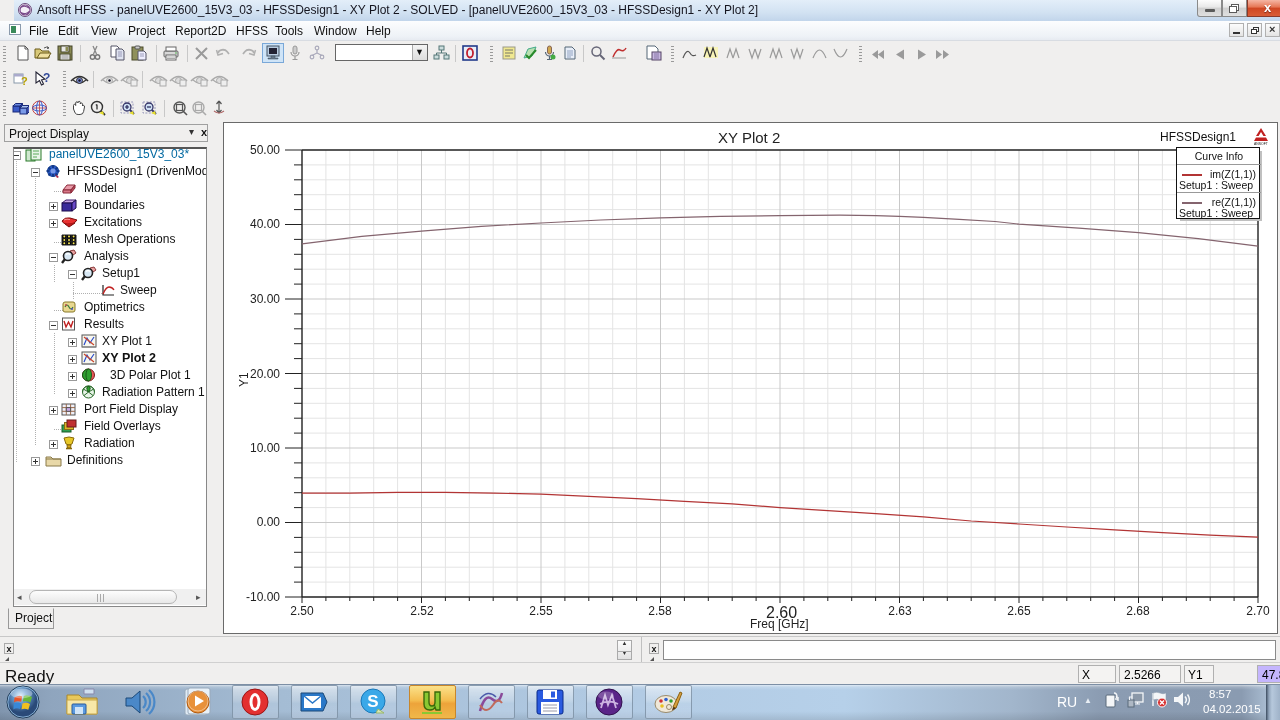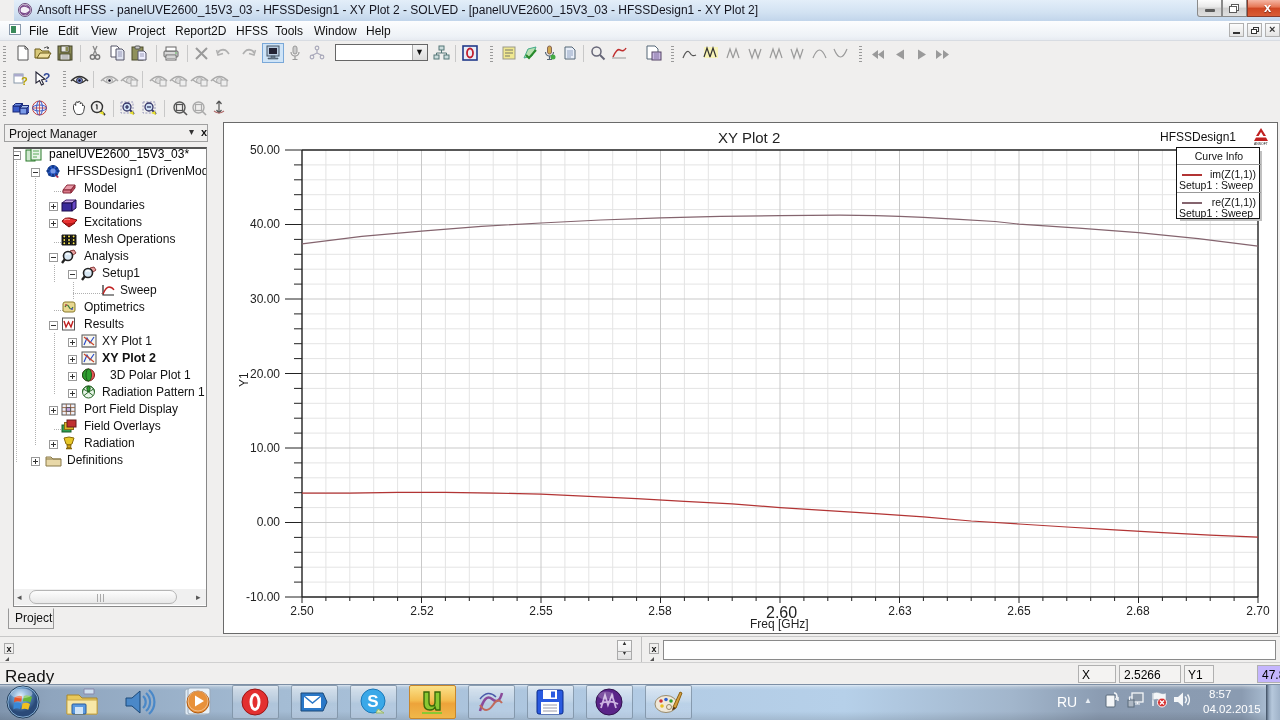--- a/index.html
+++ b/index.html
@@ -327,21 +327,21 @@
           <path d="M11.5 11.5 L15 15" stroke="#aaa" stroke-width="1.6"></path>
         </svg></div>
   <div class="abs" style="left:212px;top:100px;"><svg width="14" height="16" viewBox="0 0 14 16">
           <path d="M7 1 V13 M7 1 l-2.5 3 M7 1 l2.5 3 M7 13 l-2.5 -3 M7 13 l2.5 -3" stroke="#555" stroke-width="1.2" fill="none"></path>
           <path d="M2 11 Q7 15 12 11" stroke="#b06a6a" stroke-width="1.1" fill="none"></path>
         </svg></div>
   </div>
 
   <div class="abs" id="pm" style="left:0;top:122px;width:213px;height:512px;background:#f0efee;">
     <div class="abs" style="left:4px;top:2px;width:204px;height:18px;border:1px solid #a0a0a0;background:#f0efee;">
-      <div class="tx" style="left:4px;top:2px;font-size:12px;color:#111;">Project Manager</div>
+      <div class="tx" style="left:4px;top:2px;font-size:12px;color:#111;">Project Display</div>
       <div class="tx" style="left:184px;top:1px;font-size:10px;color:#333;">▾</div>
       <div class="tx" style="left:196px;top:1px;font-size:11px;color:#111;font-weight:bold;">x</div>
     </div>
     <div class="abs" id="treebox" style="left:13px;top:25px;width:194px;height:460px;background:#fff;border:1px solid #888;border-top:2px solid #555;">
       <div class="abs" id="tree" style="left:0;top:0;width:100%;height:455px;overflow:hidden;">
       <div class="abs" style="left:21px;top:25px;width:1px;height:272px;background-image:repeating-linear-gradient(#b0b0b0 0 1px,transparent 1px 2px);"></div>
       <div class="abs" style="left:39.5px;top:116px;width:1px;height:17px;background-image:repeating-linear-gradient(#b0b0b0 0 1px,transparent 1px 2px);"></div>
       <div class="abs" style="left:39.5px;top:184px;width:1px;height:62px;background-image:repeating-linear-gradient(#b0b0b0 0 1px,transparent 1px 2px);"></div>
       <div class="abs" style="left:58.5px;top:133px;width:1px;height:17px;background-image:repeating-linear-gradient(#b0b0b0 0 1px,transparent 1px 2px);"></div>
       <div class="abs" style="left:39.5px;top:42px;width:11.5px;height:1px;background-image:repeating-linear-gradient(90deg,#b0b0b0 0 1px,transparent 1px 2px);"></div>
@@ -350,21 +350,21 @@
       <div class="abs" style="left:39.5px;top:161px;width:11.5px;height:1px;background-image:repeating-linear-gradient(90deg,#b0b0b0 0 1px,transparent 1px 2px);"></div>
       <div class="abs" style="left:39.5px;top:280px;width:11.5px;height:1px;background-image:repeating-linear-gradient(90deg,#b0b0b0 0 1px,transparent 1px 2px);"></div>
       <div class="abs" style="left:2px;top:8px;width:1px;height:306px;background-image:repeating-linear-gradient(#b8b8b8 0 1px,transparent 1px 2px);"></div>
       <div class="abs" style="left:-2.0px;top:1.5px;width:9px;height:9px;border:1px solid #9a9a9a;background:#fff;"></div>
       <div class="abs" style="left:0.0px;top:5.5px;width:5px;height:1px;background:#333;"></div>
       <div class="abs" style="left:11px;top:-2px;"><svg width="18" height="15" viewBox="0 0 18 15">
               <rect x="1" y="3" width="9" height="11" fill="#cfe8cf" stroke="#2a7a2a"></rect>
               <rect x="6" y="1" width="10" height="12" fill="#e8f5e8" stroke="#2a7a2a"></rect>
               <path d="M8 4h6M8 7h6M8 10h4" stroke="#5aaa5a" stroke-width="1"></path>
             </svg></div>
-      <div class="tx" style="left:35px;top:-2px;font-size:12px;font-weight:normal;color:#000000;">panelUVE2600_15V3_03*</div>
+      <div class="tx" style="left:35px;top:-2px;font-size:12px;font-weight:normal;color:#0369a1;">panelUVE2600_15V3_03*</div>
       <div class="abs" style="left:16.5px;top:18.5px;width:9px;height:9px;border:1px solid #9a9a9a;background:#fff;"></div>
       <div class="abs" style="left:18.5px;top:22.5px;width:5px;height:1px;background:#333;"></div>
       <div class="abs" style="left:31px;top:15px;"><svg width="17" height="15" viewBox="0 0 17 15">
               <circle cx="8" cy="7" r="5.5" fill="#2a5acA" stroke="#123a8a"></circle>
               <path d="M8 1.5v3M8 9.5v3M1.5 7h3M11.5 7h3M3.5 3.5l2 2M10.5 9.5l2 2M12.5 3.5l-2 2M5.5 9.5l-2 2" stroke="#123a8a" stroke-width="2"></path>
               <circle cx="8" cy="7" r="2.5" fill="#7a9ae8"></circle>
               <path d="M10 10l4 3-2 1z" fill="#aa1a3a"></path>
             </svg></div>
       <div class="tx" style="left:53px;top:15px;font-size:12px;font-weight:normal;color:#111;">HFSSDesign1 (DrivenMod</div>
       <div class="abs" style="left:47px;top:32px;"><svg width="16" height="13" viewBox="0 0 16 13">

